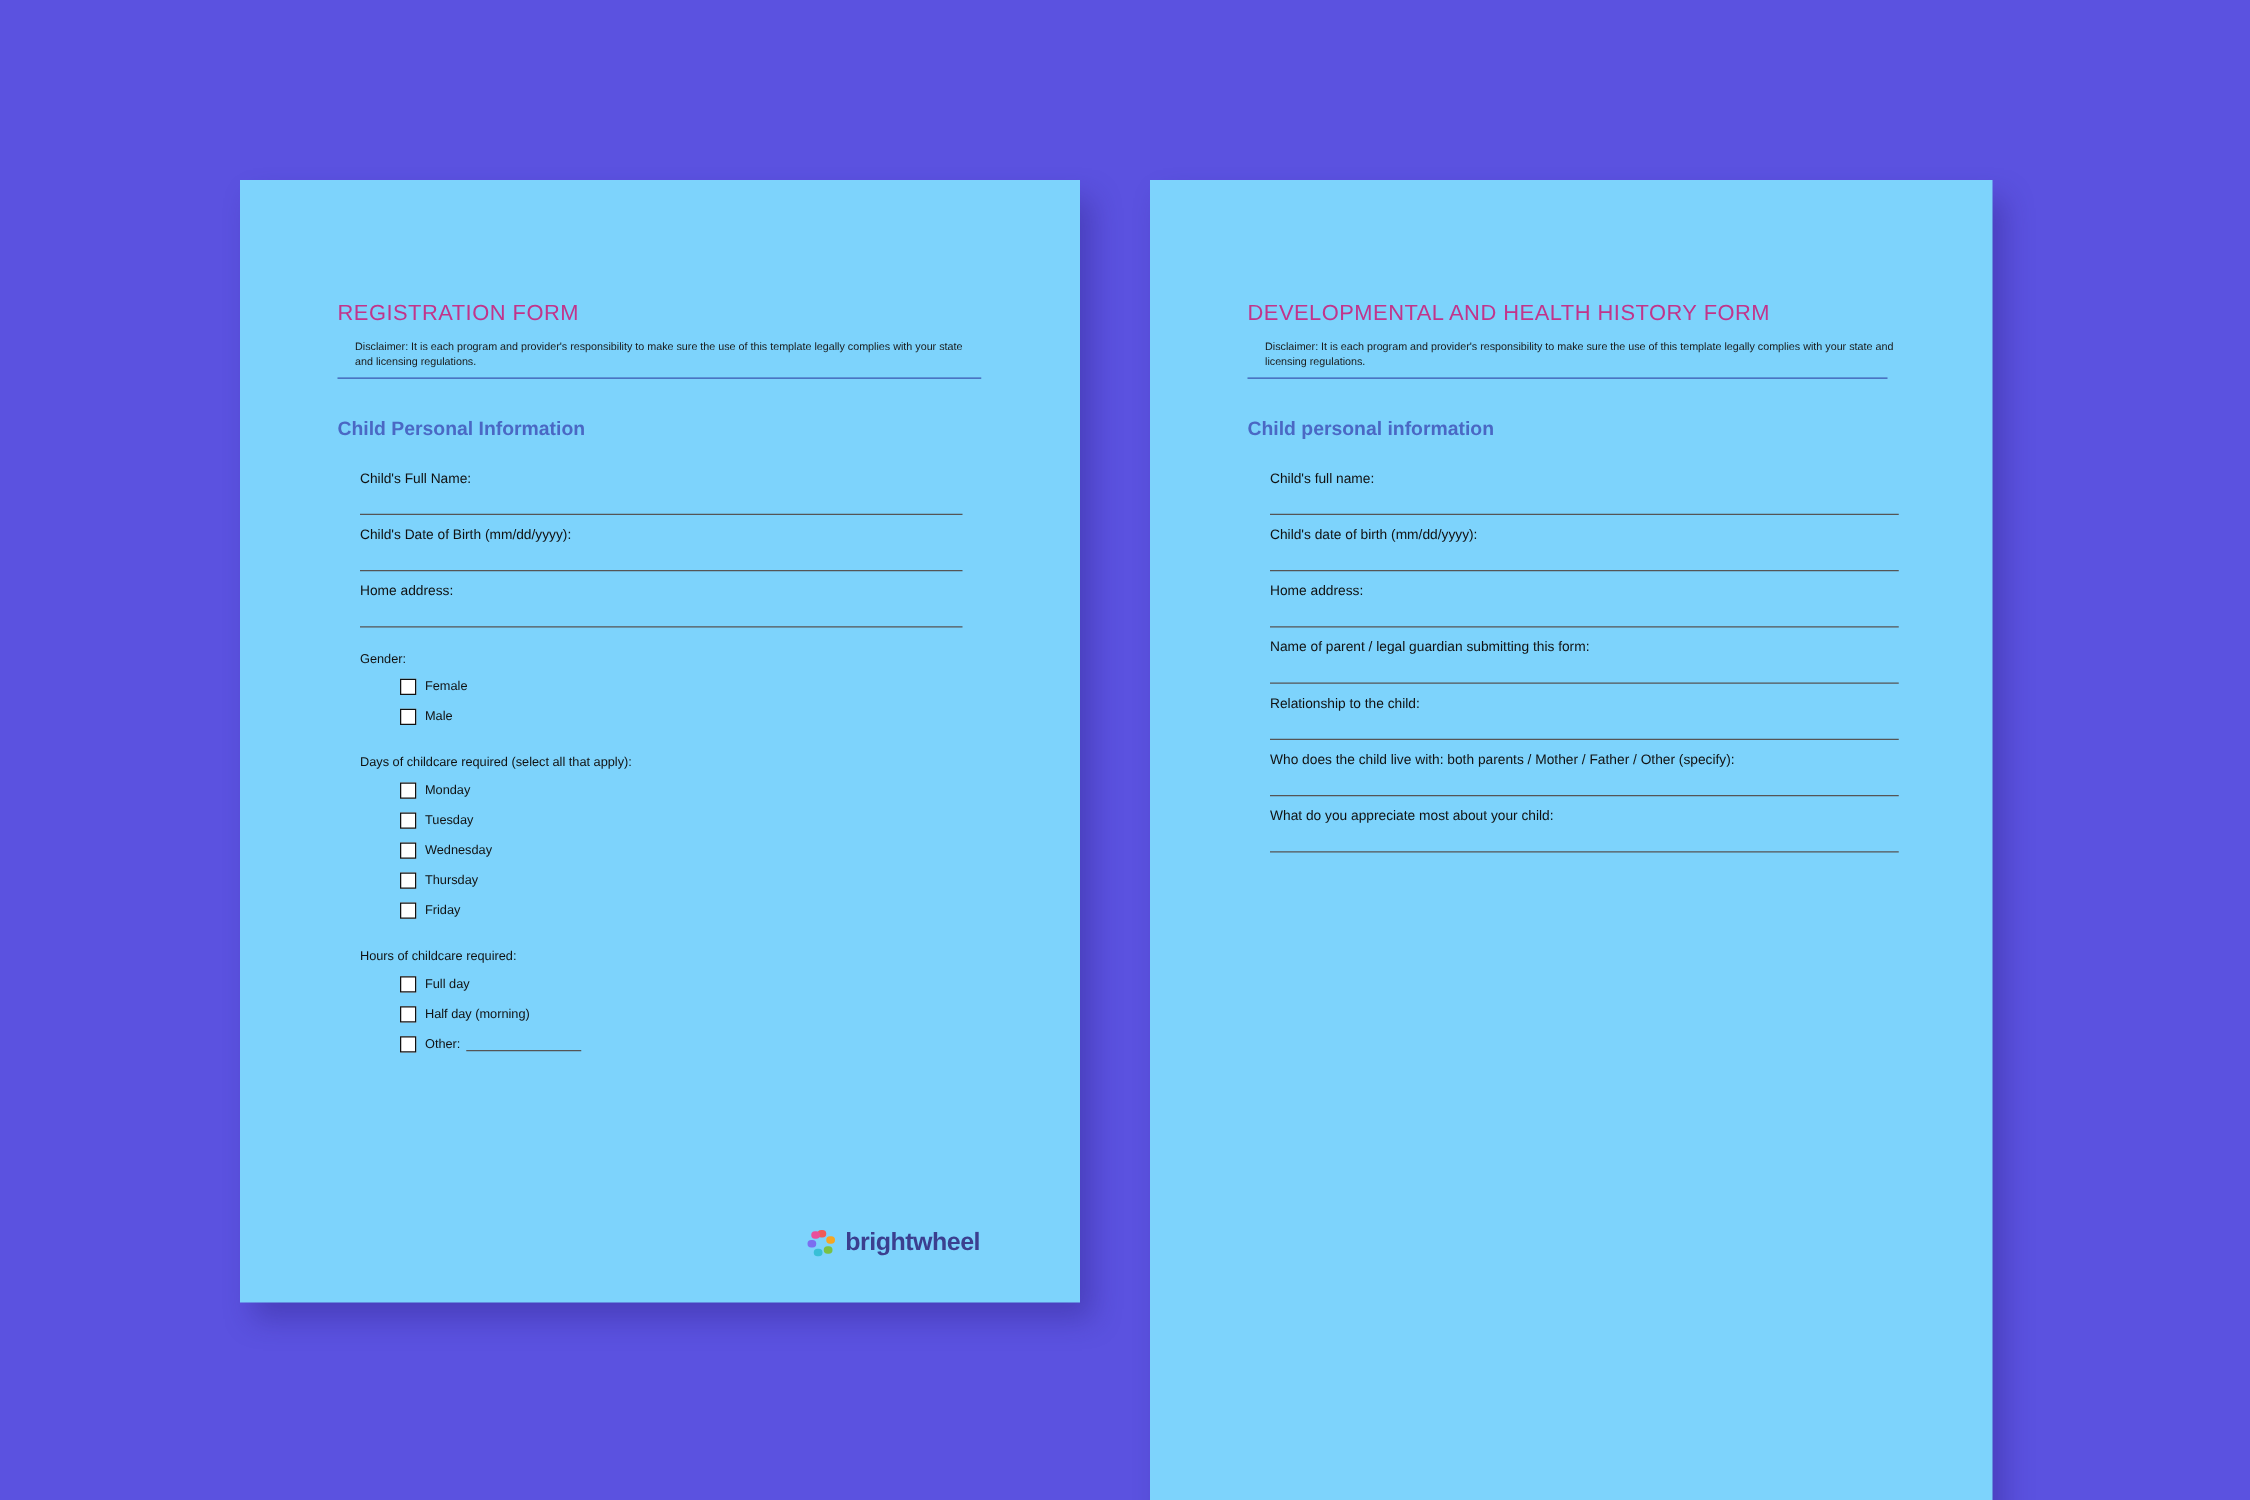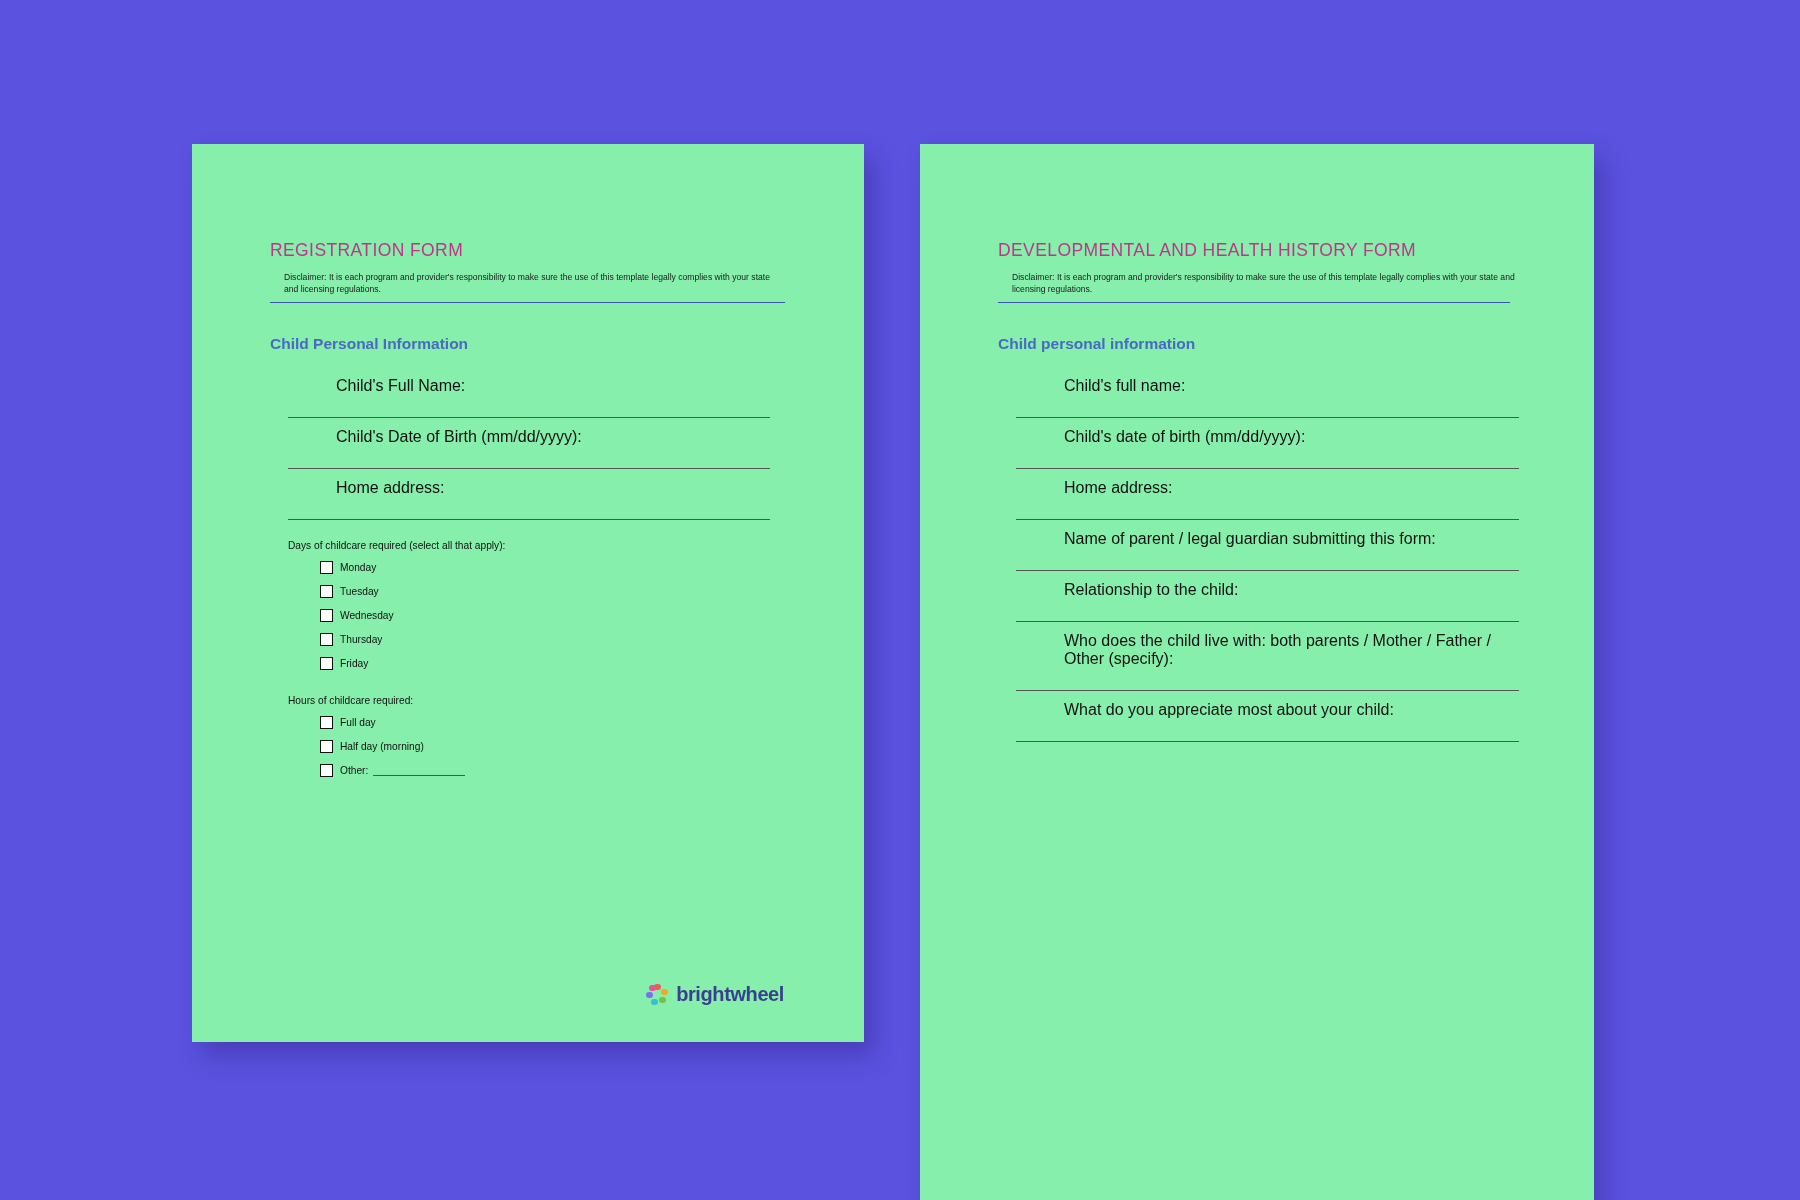--- a/index.html
+++ b/index.html
@@ -13,21 +13,21 @@
     font-family: "Liberation Sans", sans-serif;
     overflow: hidden;
   }
   .stage {
     position: relative;
     width: 1800px;
     height: 1200px;
   }
   .page {
     position: absolute;
-    background: #86efac;
+    background: #7dd3fc;
     box-shadow: 10px 14px 22px rgba(40, 30, 120, 0.35);
     box-sizing: border-box;
   }
   #page-left {
     left: 192px;
     top: 144px;
     width: 672px;
     height: 898px;
     padding: 96px 78px 0 78px;
   }
@@ -64,25 +64,24 @@
     color: #4a68c4;
     font-size: 15.5px;
     font-weight: 700;
     margin: 32px 0 14px 0;
   }
   .field {
     margin: 0 0 0 18px;
     padding-top: 10px;
   }
   .field-label {
-    font-size: 16px;
+    font-size: 11px;
     color: #111111;
     margin-bottom: 22px;
     display: block;
-    margin-left: 48px;
   }
   .field-line {
     border-bottom: 1px solid #555555;
     height: 0;
     width: 482px;
   }
   #page-right .field-line { width: 503px; }
   .group {
     margin: 20px 0 0 18px;
   }
@@ -164,20 +163,31 @@
     <div class="field">
       <span class="field-label">Child's Date of Birth (mm/dd/yyyy):</span>
       <div class="field-line"></div>
     </div>
 
     <div class="field">
       <span class="field-label">Home address:</span>
       <div class="field-line"></div>
     </div>
 
+    <div class="group">
+      <span class="group-label">Gender:</span>
+      <div class="check-row">
+        <span class="checkbox"></span>
+        <span class="check-label">Female</span>
+      </div>
+      <div class="check-row">
+        <span class="checkbox"></span>
+        <span class="check-label">Male</span>
+      </div>
+    </div>
 
     <div class="group">
       <span class="group-label">Days of childcare required (select all that apply):</span>
       <div class="check-row">
         <span class="checkbox"></span>
         <span class="check-label">Monday</span>
       </div>
       <div class="check-row">
         <span class="checkbox"></span>
         <span class="check-label">Tuesday</span>

